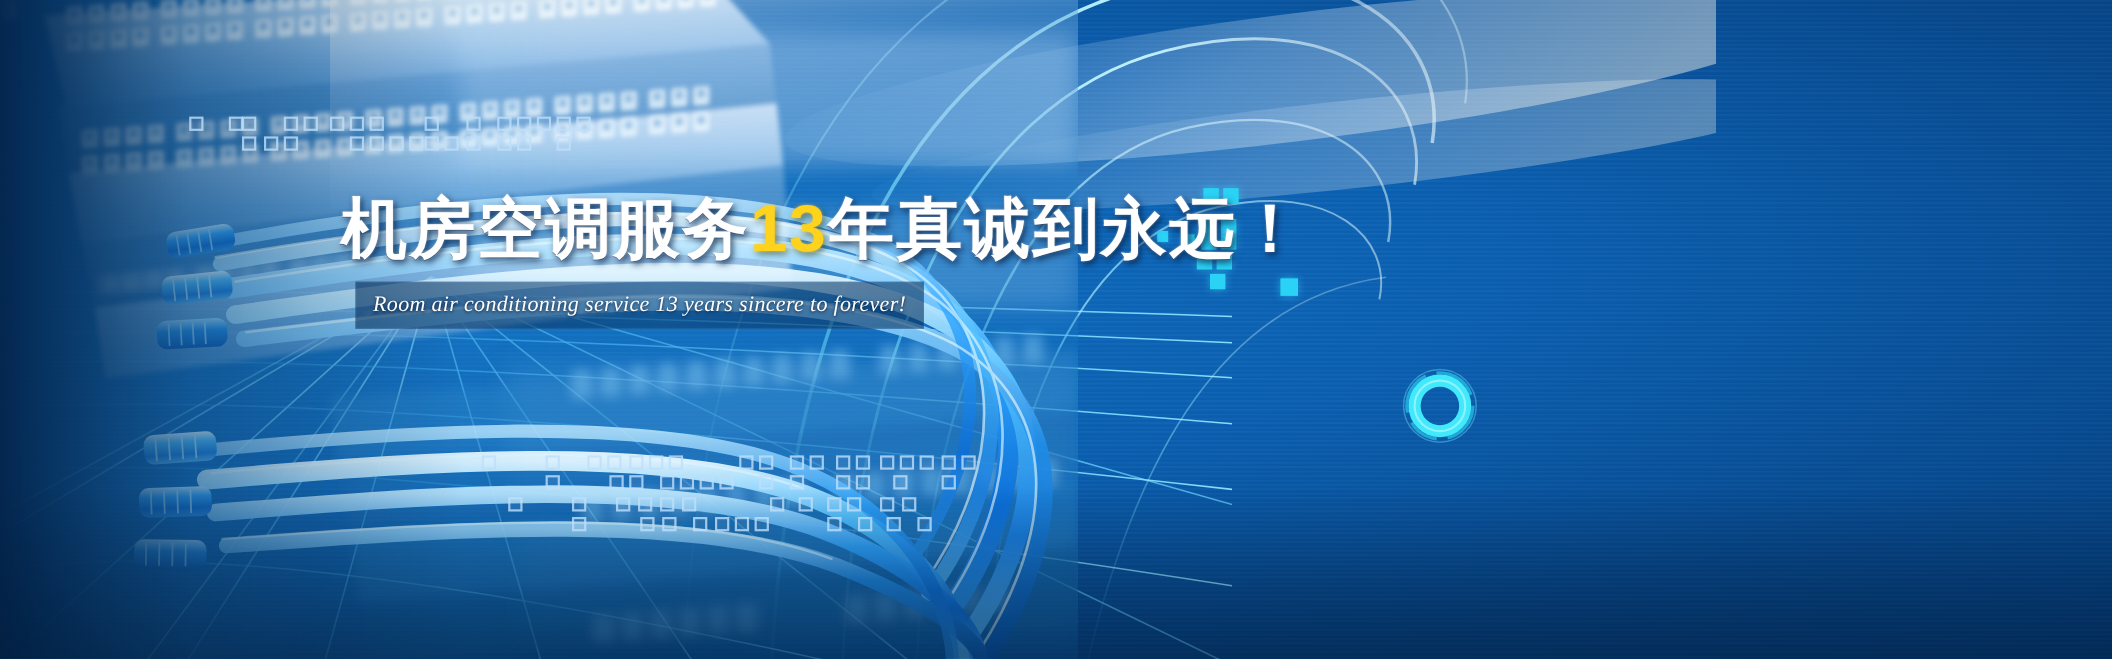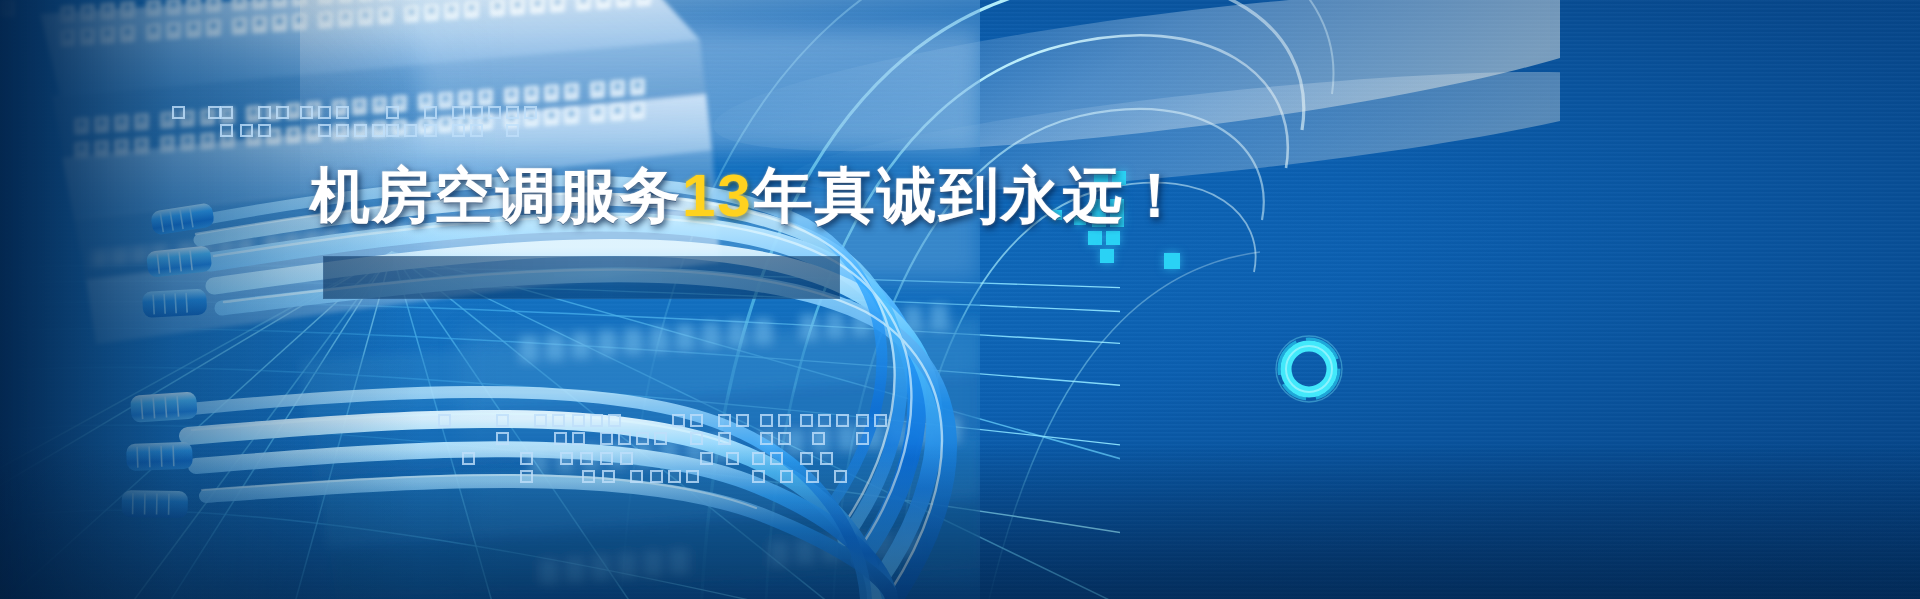--- a/index.html
+++ b/index.html
@@ -48,21 +48,21 @@
   #hud-ring{
     position:absolute;left:1272px;top:332px;width:74px;height:74px;
   }
 
   
   .sq-o{position:absolute;border:2px solid rgba(190,222,250,.80);background:rgba(255,255,255,.06);}
   .sq-f{position:absolute;background:#2ad2f5;box-shadow:0 0 8px rgba(60,215,255,.55);}
 
   
   #headline{
-    position:absolute;left:310px;top:166px;
+    position:absolute;left:310px;top:178px;
     font-size:60px;font-weight:700;letter-spacing:2px;line-height:1;
     white-space:nowrap;color:#ffffff;
     text-shadow:0 0 2px rgba(255,255,255,.55),
                 2px 3px 7px rgba(0,28,66,.85),
                 0 1px 0 rgba(0,40,90,.6);
   }
   #headline .num{color:#FFD21E;text-shadow:0 0 3px rgba(255,226,90,.7),2px 3px 7px rgba(20,40,0,.6);}
   #sub-band{
     position:absolute;left:323px;top:256px;width:517px;height:43px;
     background:linear-gradient(90deg,rgba(6,47,92,.62),rgba(8,58,108,.52) 55%,rgba(6,47,92,.60));
@@ -645,14 +645,15 @@
       <div class="sq-f" style="left: 1088px; top: 231px; width: 14px; height: 14px;"></div>
       <div class="sq-f" style="left: 1106px; top: 231px; width: 14px; height: 14px;"></div>
       <div class="sq-f" style="left: 1100px; top: 249px; width: 14px; height: 14px;"></div>
       <div class="sq-f" style="left: 1164px; top: 253px; width: 16px; height: 16px;"></div>
       <div class="sq-f" style="left: 1052px; top: 210px; width: 10px; height: 10px;"></div>
     </div>
 
   <div id="headline"><span>机房空调服务</span><span class="num">13</span><span>年真诚到永远！</span></div>
 
   <div id="sub-band"></div>
+  <div id="subtitle">Room air conditioning service 13 years sincere to forever!</div>
 
 </div>
 
 </body></html>

